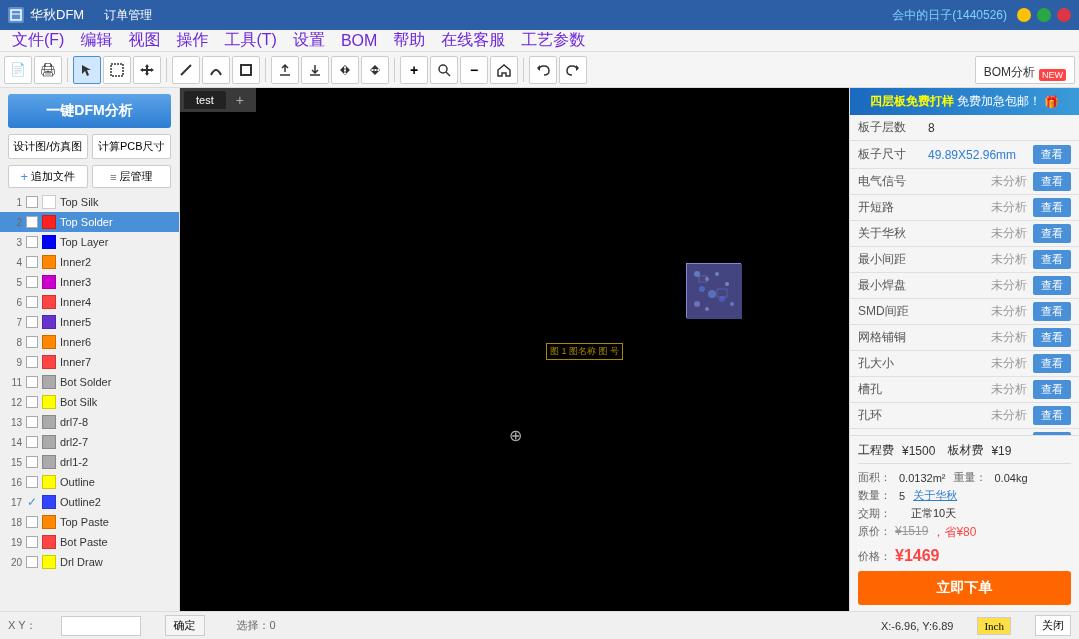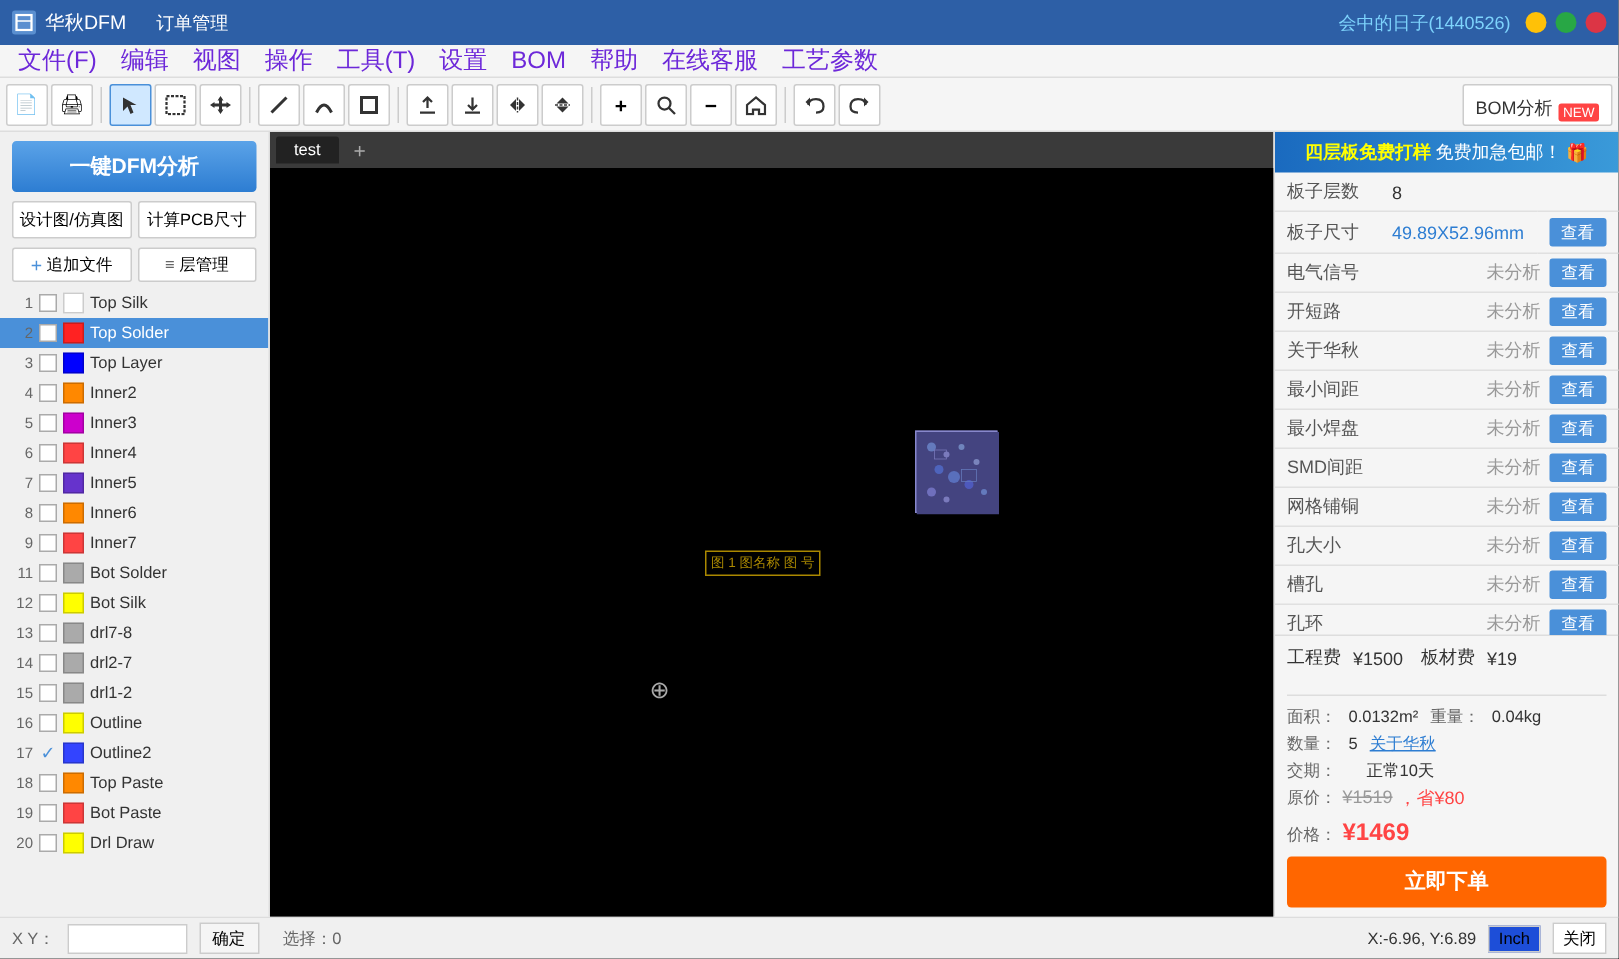--- a/index.html
+++ b/index.html
@@ -31,21 +31,21 @@
     .layer-ctrl-btn { flex: 1; background: #fff; border: 1px solid #ccc; padding: 3px 2px; text-align: center; font-size: 11px; cursor: pointer; border-radius: 2px; display: flex; align-items: center; justify-content: center; gap: 3px; }
 
     
     #layer-list { flex: 1; overflow-y: auto; overflow-x: hidden; }
     .layer-row { display: flex; align-items: center; height: 20px; padding: 0 4px; font-size: 11px; cursor: pointer; }
     .layer-num { width: 18px; color: #666; font-size: 10px; text-align: right; margin-right: 3px; }
     .layer-color { width: 14px; height: 14px; margin-right: 4px; border: 1px solid rgba(0,0,0,0.2); }
     .layer-name { flex: 1; font-size: 11px; color: #333; }
 
     
-    #canvas-area { flex: 1; display: flex; flex-direction: column; background: #000; overflow: hidden; }
+    #canvas-area { flex: 1; display: flex; flex-direction: row; background: #000; overflow: hidden; }
     #canvas-tabs { background: #3a3a3a; height: 24px; display: flex; align-items: center; padding: 0 4px; }
     .canvas-tab { background: #555; color: #ccc; padding: 3px 12px; font-size: 11px; cursor: pointer; border-radius: 2px 2px 0 0; margin-right: 2px; }
     .canvas-tab.active { background: #222; color: white; }
     .canvas-tab-add { color: #aaa; padding: 3px 8px; cursor: pointer; font-size: 14px; }
     #canvas { flex: 1; background: #000; position: relative; overflow: hidden; }
     
     
     .pcb-text-element { position: absolute; color: #aa8800; font-size: 10px; border: 1px solid #aa8800; padding: 1px 3px; }
     .pcb-img-element { position: absolute; background: #7070c0; opacity: 0.8; border: 1px solid #aaaaff; }
 
@@ -64,21 +64,21 @@
     
     .analysis-row { display: flex; align-items: center; padding: 3px 8px; border-bottom: 1px solid #e0e0e0; }
     .analysis-label { flex: 1; font-size: 12px; color: #555; }
     .analysis-value { font-size: 12px; color: #999; margin-right: 6px; }
     
     
     #cost-section { padding: 6px 8px; border-top: 1px solid #ddd; }
     #order-btn { background: #ff6600; color: white; text-align: center; padding: 8px; font-size: 14px; font-weight: bold; cursor: pointer; border-radius: 3px; margin-top: 6px; }
 
     
-    #statusbar { background: #f0f0f0; height: 28px; border-top: 1px solid #ddd; display: flex; align-items: center; padding: 0 8px; gap: 8px; font-size: 11px; }
+    #statusbar { background: #f0f0f0; height: 28px; border-top: 1px solid #ddd; display: flex; align-items: center; padding: 0 8px; gap: 24px; font-size: 11px; }
 
     
     #layer-list::-webkit-scrollbar { width: 6px; }
     #layer-list::-webkit-scrollbar-track { background: #eee; }
     #layer-list::-webkit-scrollbar-thumb { background: #bbb; border-radius: 3px; }
     #right-content::-webkit-scrollbar { width: 6px; }
     #right-content::-webkit-scrollbar-track { background: #eee; }
     #right-content::-webkit-scrollbar-thumb { background: #bbb; border-radius: 3px; }
   </style>
 </head>
@@ -490,21 +490,21 @@
       </div>
       <div class="analysis-row">
         <span class="analysis-label">孔到孔</span>
         <span class="analysis-value">未分析</span>
         <button class="query-btn">查看</button>
       </div>
 
     </div>
 
     <div id="cost-section">
-      <div style="display:flex;align-items:center;border-bottom:1px solid #ddd;margin-bottom:6px;padding-bottom:16px;">
+      <div style="display:flex;align-items:center;border-bottom:1px solid #ddd;margin-bottom:6px;padding-bottom:4px;">
         <span style="font-size:12px;color:#333;cursor:pointer;margin-right:8px;">工程费</span>
         <span style="font-size:12px;color:#333;margin-right:12px;">¥1500</span>
         <span style="font-size:12px;color:#333;cursor:pointer;margin-right:8px;">板材费</span>
         <span style="font-size:12px;color:#333;">¥19</span>
       </div>
       <div style="display:flex;align-items:center;margin-bottom:3px;gap:8px;">
         <span style="font-size:11px;color:#666;">面积：</span>
         <span style="font-size:11px;color:#333;">0.0132m²</span>
         <span style="font-size:11px;color:#666;">重量：</span>
         <span style="font-size:11px;color:#333;">0.04kg</span>
@@ -532,15 +532,15 @@
   </div>
 
 </div>
 
 <div id="statusbar">
   <span style="color:#666;">X Y：</span>
   <input type="text" style="width: 80px; height: 20px; border: 1px solid rgb(204, 204, 204); padding: 0px 4px; font-size: 11px;" value="">
   <button style="background:#f5f5f5;border:1px solid #ccc;padding:2px 8px;cursor:pointer;font-size:11px;">确定</button>
   <span style="margin-left:8px;font-size:11px;color:#666;">选择：0</span>
   <span style="margin-left:auto;font-size:11px;color:#333;">X:-6.96, Y:6.89</span>
-  <button style="background:#1d4ed8;border:1px solid #ccc;padding:2px 6px;cursor:pointer;font-size:11px;">Inch</button>
+  <button style="background:#fde047;border:1px solid #ccc;padding:2px 6px;cursor:pointer;font-size:11px;font-family:Liberation Serif, serif;">Inch</button>
   <button style="background:#fff;border:1px solid #ccc;padding:2px 6px;cursor:pointer;font-size:11px;">关闭</button>
 </div>
 
 </body></html>

